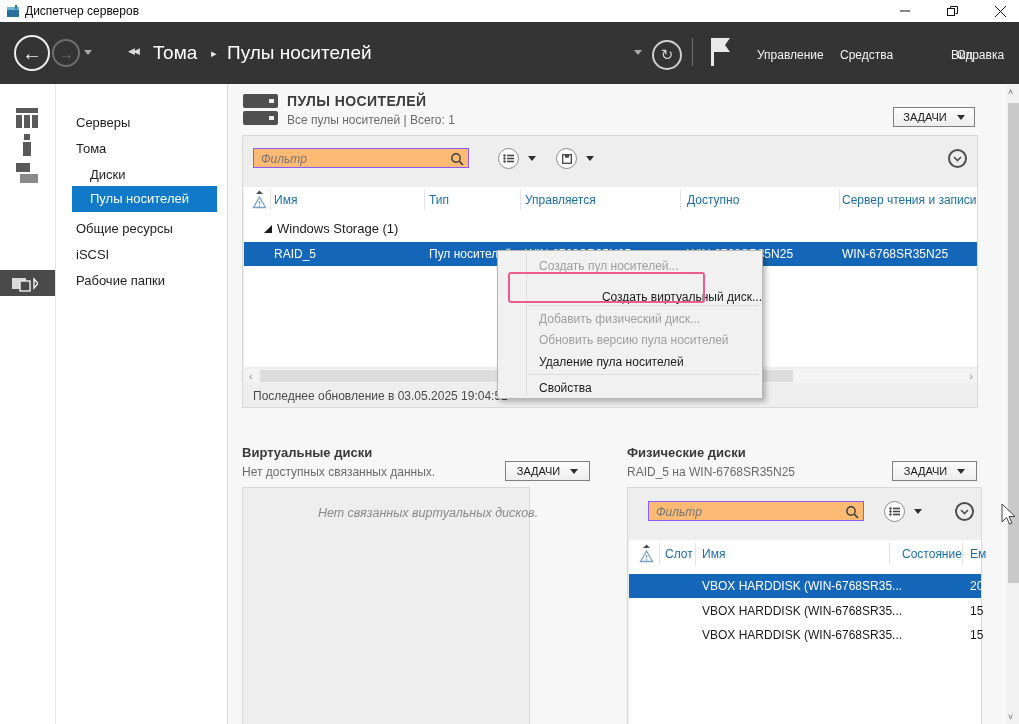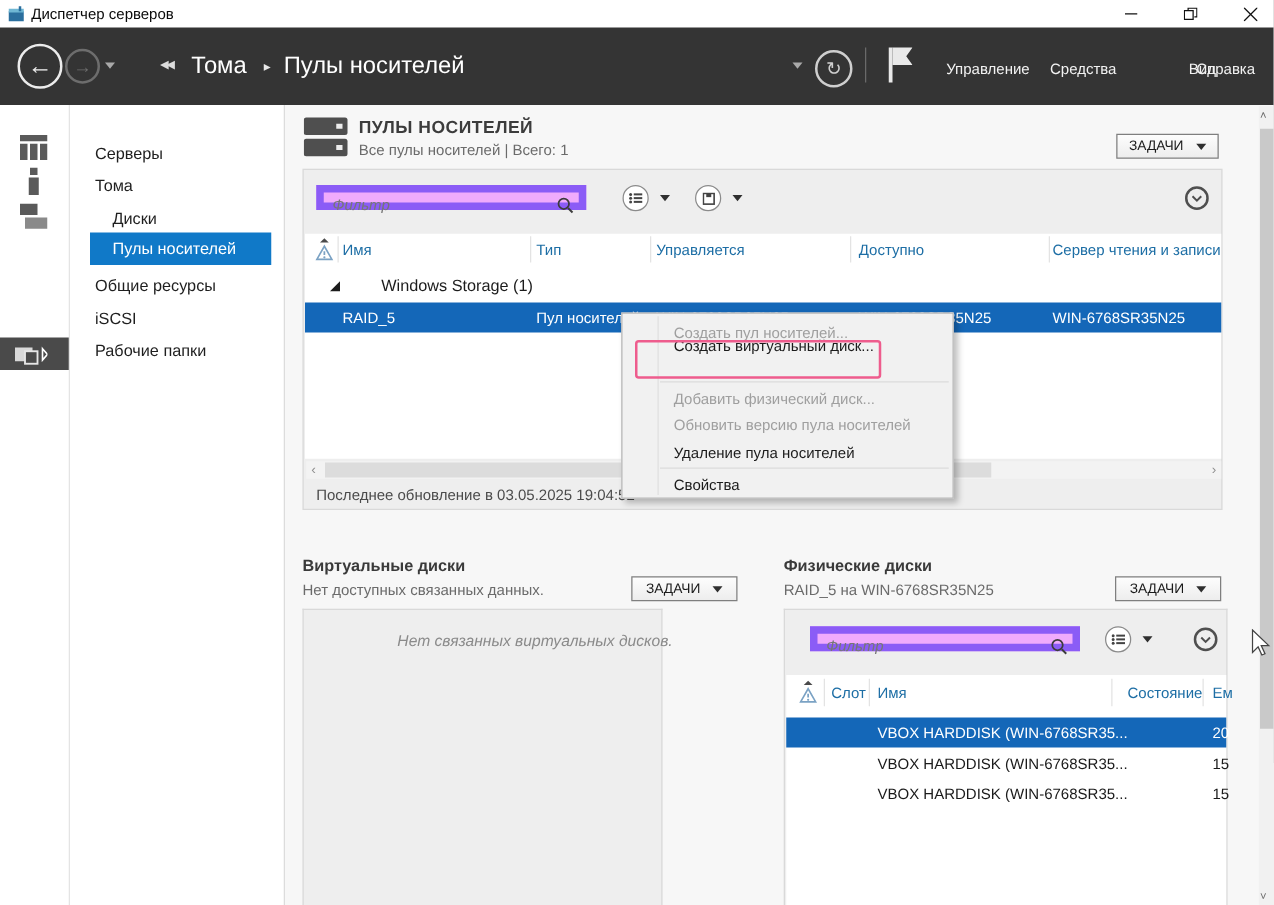--- a/index.html
+++ b/index.html
@@ -34,21 +34,21 @@
 
   
   .main-bg{position:absolute;left:228px;top:84px;width:791px;height:640px;background:#f7f7f7;}
   .tile-title{font-size:14px;font-weight:bold;color:#3c3c3c;letter-spacing:.4px;}
   .tile-sub{font-size:12px;color:#6b6b6b;}
   .tile-title-sm{font-size:13px;font-weight:bold;color:#3a3a3a;}
   .panel{position:absolute;background:#eeeeee;border:1px solid #d9d9d9;box-sizing:border-box;}
   .tasks-btn{position:absolute;height:20px;background:linear-gradient(#fdfdfd,#ededed);border:1px solid #7f7f7f;
              display:flex;align-items:center;justify-content:center;gap:10px;font-size:11px;color:#1a1a1a;cursor:default;box-sizing:border-box;}
   .caret-dn{width:0;height:0;border-left:4px solid transparent;border-right:4px solid transparent;border-top:5px solid #2f2f2f;}
-  .filter-box{position:absolute;height:20px;background:#f0abfc;border:6px solid #8b5cf6;box-sizing:border-box;}
+  .filter-box{position:absolute;height:20px;background:#fdba74;border:1px solid #8b5cf6;box-sizing:border-box;}
   .filter-box input{position:absolute;left:5px;top:1px;width:80%;height:16px;border:none;outline:none;
         font-family:"Liberation Sans",sans-serif;font-size:12px;color:#333;background:transparent;}
   .filter-box input::placeholder{font-style:italic;color:#767676;}
   .round-ic{position:absolute;width:21px;height:21px;border:1px solid #8b8b8b;border-radius:50%;background:#fff;
             display:flex;align-items:center;justify-content:center;box-sizing:border-box;}
   .chev-circle{position:absolute;width:19px;height:19px;border:2px solid #4f4f4f;border-radius:50%;background:transparent;
             display:flex;align-items:center;justify-content:center;box-sizing:border-box;}
   .tbl-area{position:absolute;background:#ffffff;}
   .th{position:absolute;font-size:12px;color:#1d6ea5;white-space:nowrap;}
   .vline{position:absolute;width:1px;background:#e3e3e3;}
@@ -245,21 +245,21 @@
       <span class="th" style="left:598px;top:6px;">Сервер чтения и записи</span>
       <div class="vline" style="left:26px;top:2px;height:21px;"></div>
       <div class="vline" style="left:180px;top:2px;height:21px;"></div>
       <div class="vline" style="left:276px;top:2px;height:21px;"></div>
       <div class="vline" style="left:436px;top:2px;height:21px;"></div>
       <div class="vline" style="left:595px;top:2px;height:21px;"></div>
 
       <svg class="abs" style="left:19px;top:37px;" width="10" height="10">
           <polygon points="9,1 9,9 1,9" fill="#1c1c1c"></polygon>
         </svg>
-      <span class="grp" style="left:33px;top:34px;margin-left:28px;">Windows Storage (1)</span>
+      <span class="grp" style="left:33px;top:34px;">Windows Storage (1)</span>
 
       <div class="row-sel" style="left:0;top:55px;width:733px;height:24px;">
         <span class="cellw" style="left:30px;top:5px;">RAID_5</span>
         <span class="cellw" style="left:185px;top:5px;">Пул носителей</span>
         <span class="cellw" style="left:281px;top:5px;">WIN-6768SR35N25</span>
         <span class="cellw" style="left:443px;top:5px;">WIN-6768SR35N25</span>
         <span class="cellw" style="left:598px;top:5px;">WIN-6768SR35N25</span>
       </div>
     </div>
 
@@ -267,21 +267,21 @@
       <span class="sarrow" style="left:4px;">‹</span>
       <div class="hthumb" style="left:15px;width:533px;"></div>
       <span class="sarrow" style="right:4px;">›</span>
     </div>
     <span class="status" style="left:10px;top:253px;">Последнее обновление в 03.05.2025 19:04:52</span>
   </div>
 
   <div class="cmenu">
     <div class="gutter"></div>
     <div class="mi disabled" style="top:5px;">Создать пул носителей...</div>
-    <div class="mi" style="top:16px;">Создать виртуальный диск...</div>
+    <div class="mi" style="top:36px;text-align:right;">Создать виртуальный диск...</div>
     <div class="msep" style="top:54px;"></div>
     <div class="mi disabled" style="top:58px;">Добавить физический диск...</div>
     <div class="mi disabled" style="top:79px;">Обновить версию пула носителей</div>
     <div class="mi" style="top:101px;">Удаление пула носителей</div>
     <div class="msep" style="top:123px;"></div>
     <div class="mi" style="top:127px;">Свойства</div>
   </div>
   <div class="hlbox"></div>
 
   <span class="abs tile-title-sm" style="left:242px;top:445px;">Виртуальные диски</span>

